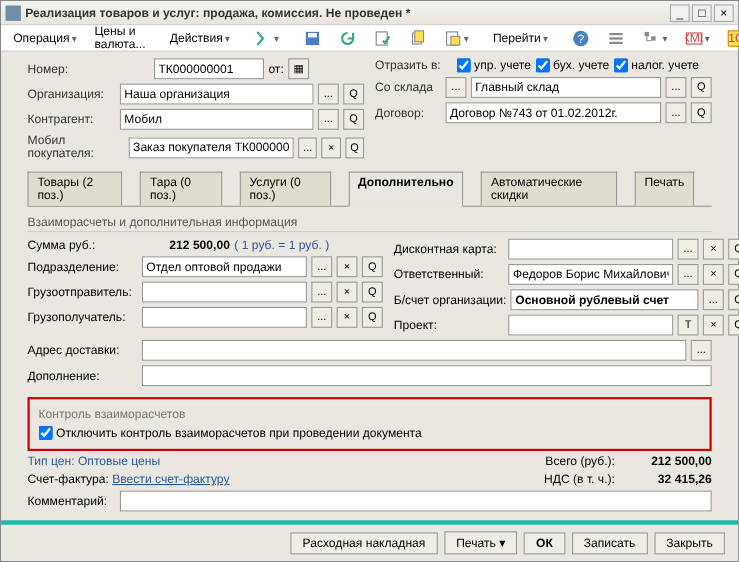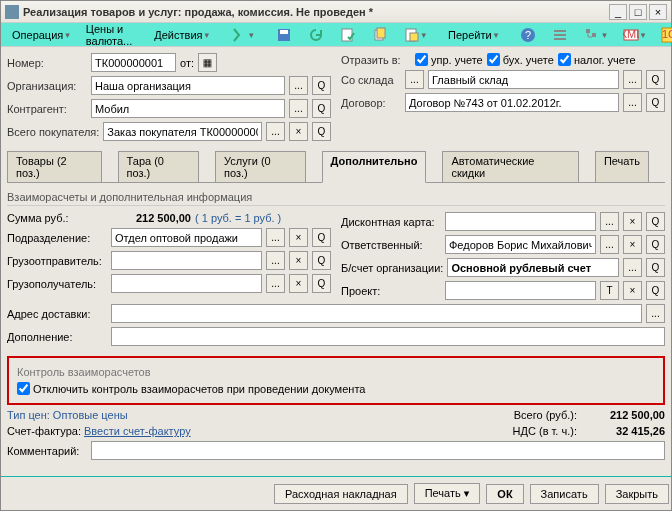--- a/index.html
+++ b/index.html
@@ -2,43 +2,43 @@
 <html><head>
 <meta charset="utf-8">
 <style>
 *{box-sizing:border-box;margin:0;padding:0;font-family:Arial,sans-serif;font-size:11px}
 body{background:#d4d0c8;width:672px;height:511px;overflow:hidden}
 .window{width:672px;height:511px;border:1px solid #888;background:#eae7e0;position:relative}
 .titlebar{height:22px;background:linear-gradient(#f5f3ee,#e8e5dd);display:flex;align-items:center;padding:0 4px;border-bottom:1px solid #ccc}
 .titlebar .ico{width:14px;height:14px;background:#6b8fa8;margin-right:4px}
 .title{flex:1;font-weight:bold;color:#333}
 .winbtn{width:18px;height:16px;margin-left:2px;border:1px solid #aaa;background:#f0f0f0;text-align:center;line-height:14px;cursor:pointer}
-.toolbar{height:24px;background:#5eead4;display:flex;align-items:center;padding:0 4px;border-bottom:1px solid #ccc;gap:2px}
+.toolbar{height:24px;background:#ffffff;display:flex;align-items:center;padding:0 4px;border-bottom:1px solid #ccc;gap:2px}
 .tbtn{padding:2px 6px;border:1px solid transparent;cursor:pointer;display:flex;align-items:center;gap:2px}
 .dd{font-size:9px;color:#666}
 .tico{width:16px;height:16px;display:inline-block}
 .sep{width:1px;height:18px;background:#bbb;margin:0 2px}
-.body{padding:6px 6px}
+.body{padding:6px 24px}
 .row{display:flex;align-items:center;margin-bottom:4px;gap:4px}
 .lbl{min-width:80px;color:#333}
 .inp{height:19px;border:1px solid #999;background:#fff;padding:0 3px;line-height:17px}
 .btn-s{width:19px;height:19px;border:1px solid #999;background:#f0ede5;text-align:center;line-height:17px;cursor:pointer;font-size:10px}
 .chk{display:flex;align-items:center;gap:3px}
 .chk input{width:13px;height:13px}
 .tabs{display:flex;border-bottom:1px solid #999;margin-top:6px}
 .tab{padding:3px 8px;border:1px solid #999;border-bottom:none;background:#e0ddce;margin-right:16px;cursor:pointer}
 .tab.active{background:#eae7e0;border-bottom:1px solid #eae7e0;margin-bottom:-1px;font-weight:bold}
 .panel{padding:6px 0}
 .sub{font-weight:normal;color:#555;padding:2px 0;border-bottom:1px solid #ccc;margin-bottom:6px}
 .col2{display:flex;gap:10px}
 .col{flex:1}
 .link{color:#2a5a9a;text-decoration:underline;cursor:pointer}
 .redbox{border:2px solid #c00;padding:8px;margin-top:10px;margin-bottom:4px}
 .redbox .grp{color:#777;margin-bottom:4px}
-.footer{border-top:1px solid #14b8a6;padding:6px 2px;display:flex;align-items:center;gap:6px;position:absolute;bottom:0;left:0;right:0;background:#eae7e0}
+.footer{border-top:4px solid #14b8a6;padding:6px 12px;display:flex;align-items:center;gap:6px;position:absolute;bottom:0;left:0;right:0;background:#eae7e0}
 .fbtn{padding:3px 10px;border:1px solid #999;background:#f0ede5;cursor:pointer}
 .fbtn.primary{font-weight:bold}
 .right{margin-left:auto}
 .sumrow{display:flex;gap:8px;margin-top:4px}
 .blue{color:#2a5a9a}
 svg{display:block}
 </style>
 </head>
 <body>
 
@@ -145,38 +145,38 @@
       </div>
   <div style="flex:1"></div>
 
  </div>
 
  <div class="body">
   <div class="col2">
    <div class="col">
     <div class="row">
      <span class="lbl">Номер:</span>
-     <input class="inp" style="width: 85px;" value="ТК000000001">
+     <input class="inp" style="width: 100px; margin-left: 31px;" value="ТК000000001">
      <span>от:</span>
      <span class="btn-s">▦</span>
     </div>
     <div class="row">
      <span class="lbl">Организация:</span>
      <input class="inp" style="flex: 1 1 0%;" value="Наша организация">
      <span class="btn-s">...</span>
      <span class="btn-s">Q</span>
     </div>
     <div class="row">
      <span class="lbl">Контрагент:</span>
      <input class="inp" style="flex: 1 1 0%;" value="Мобил">
      <span class="btn-s">...</span>
      <span class="btn-s">Q</span>
     </div>
     <div class="row">
-     <span class="lbl">Всего покупателя:</span>
+     <span class="lbl">Мобил покупателя:</span>
      <input class="inp" style="flex: 1 1 0%;" value="Заказ покупателя ТК000000001 о">
      <span class="btn-s">...</span>
      <span class="btn-s">×</span>
      <span class="btn-s">Q</span>
     </div>
    </div>
    <div class="col">
     <div class="row">
      <span class="lbl" style="min-width:70px">Отразить в:</span>
      <label class="chk">

